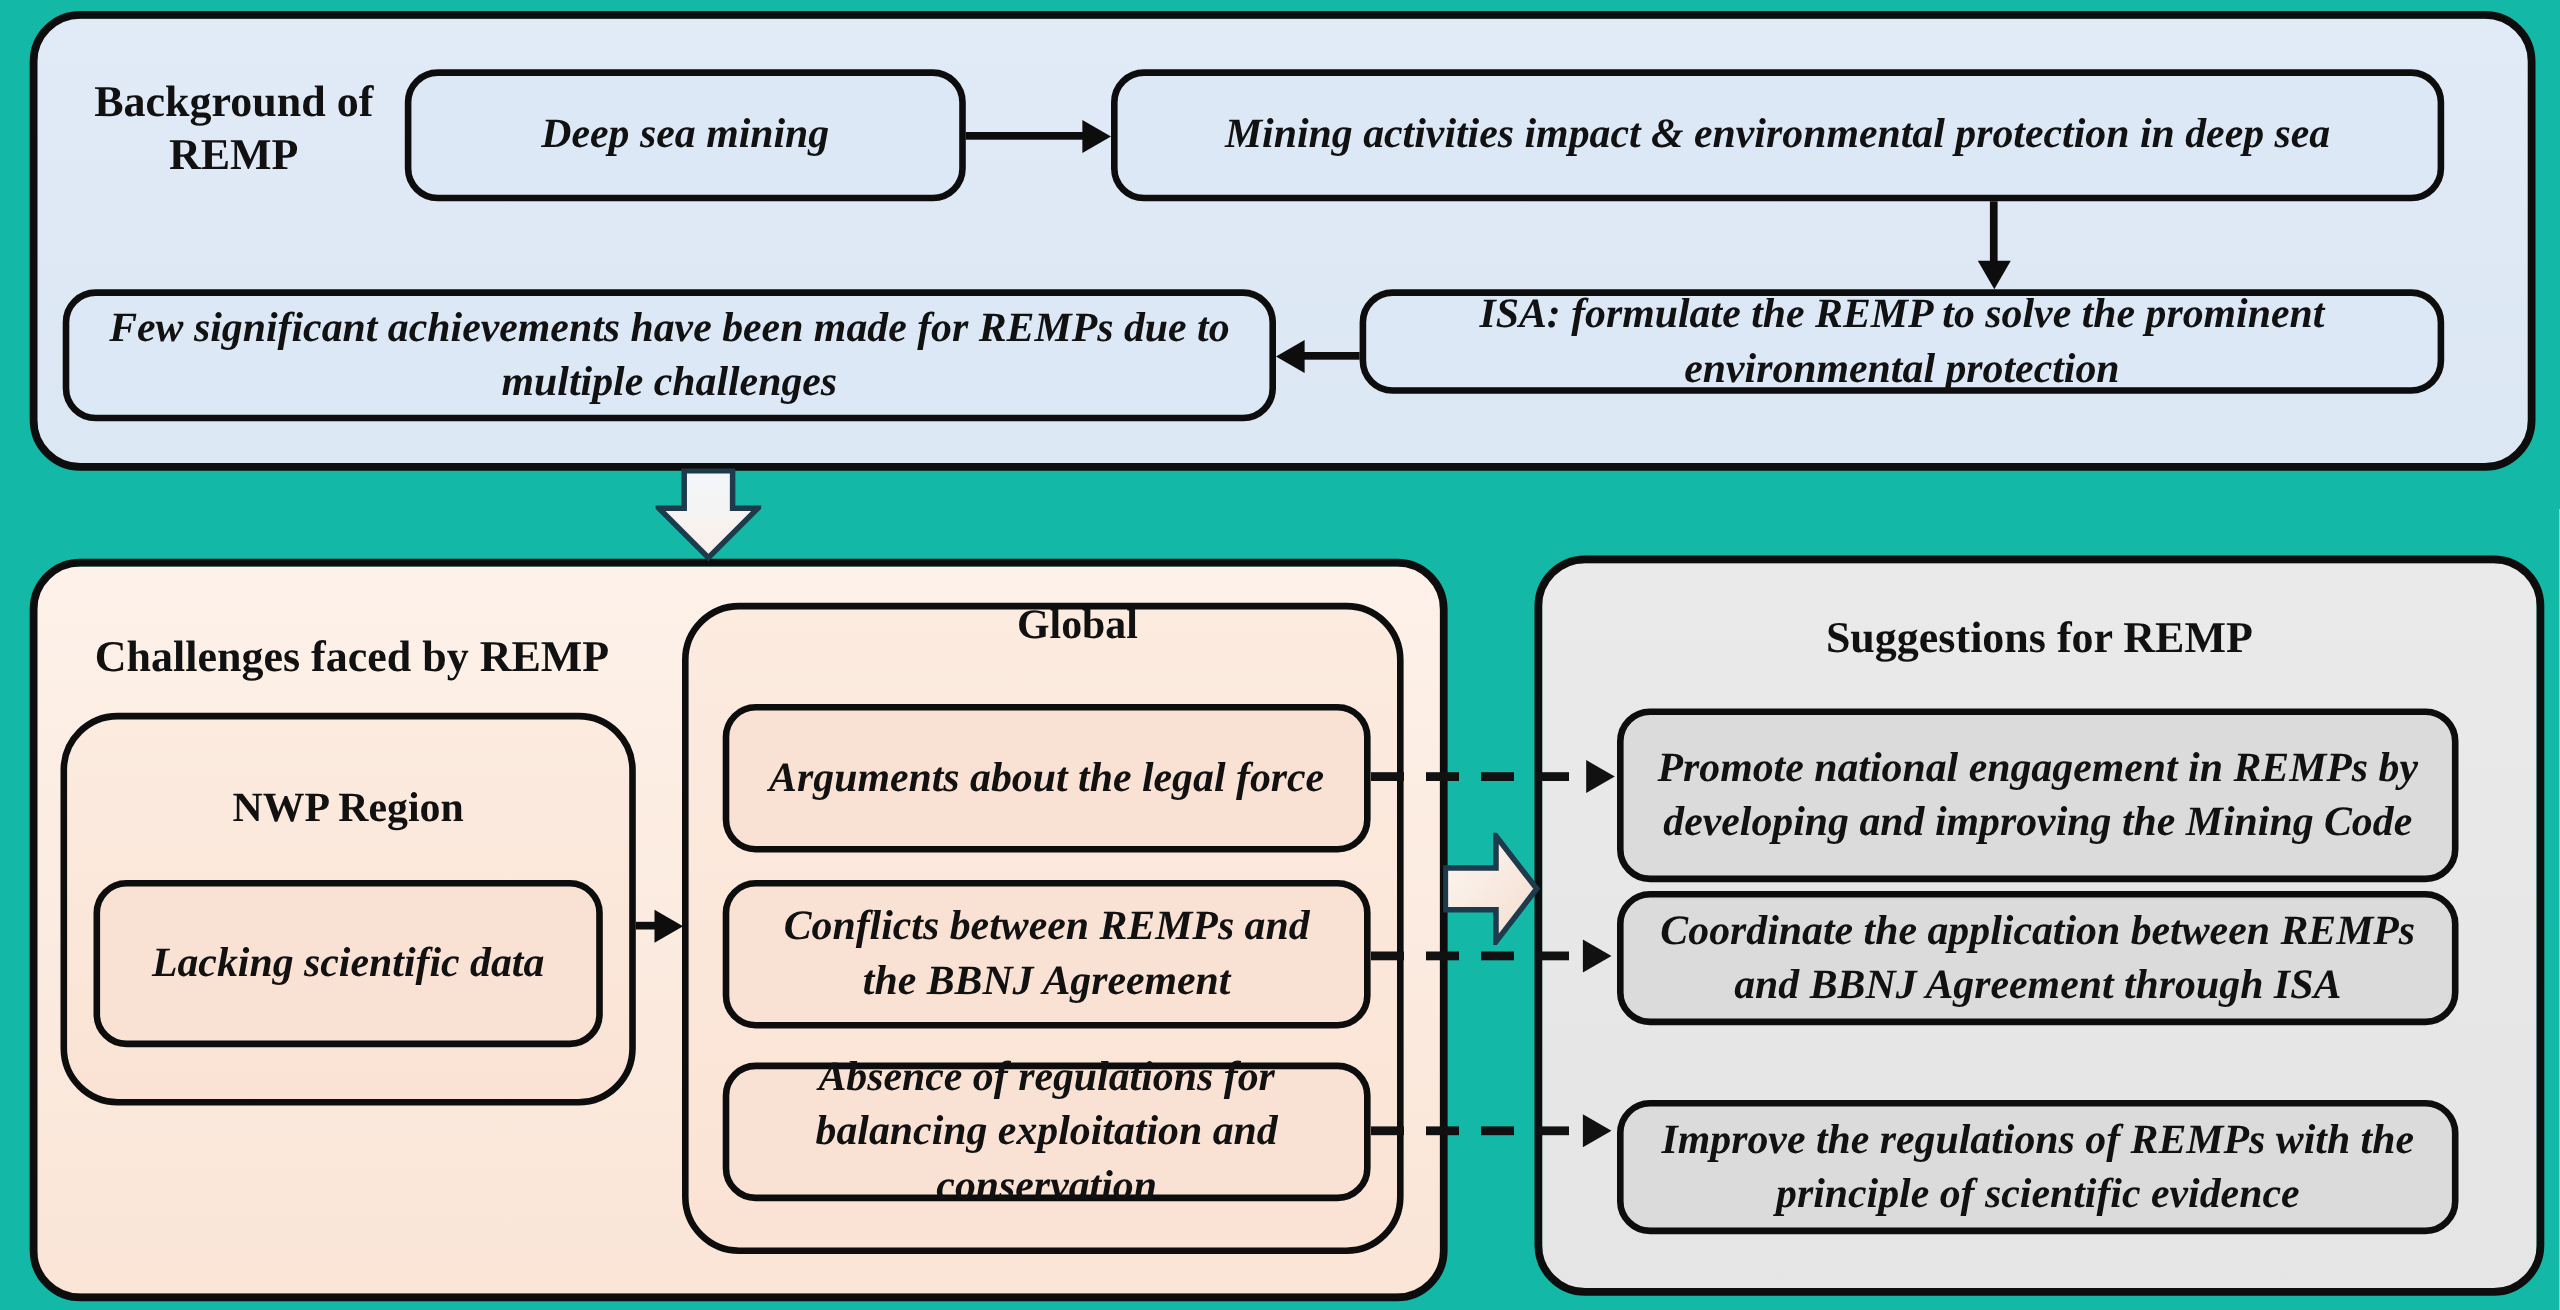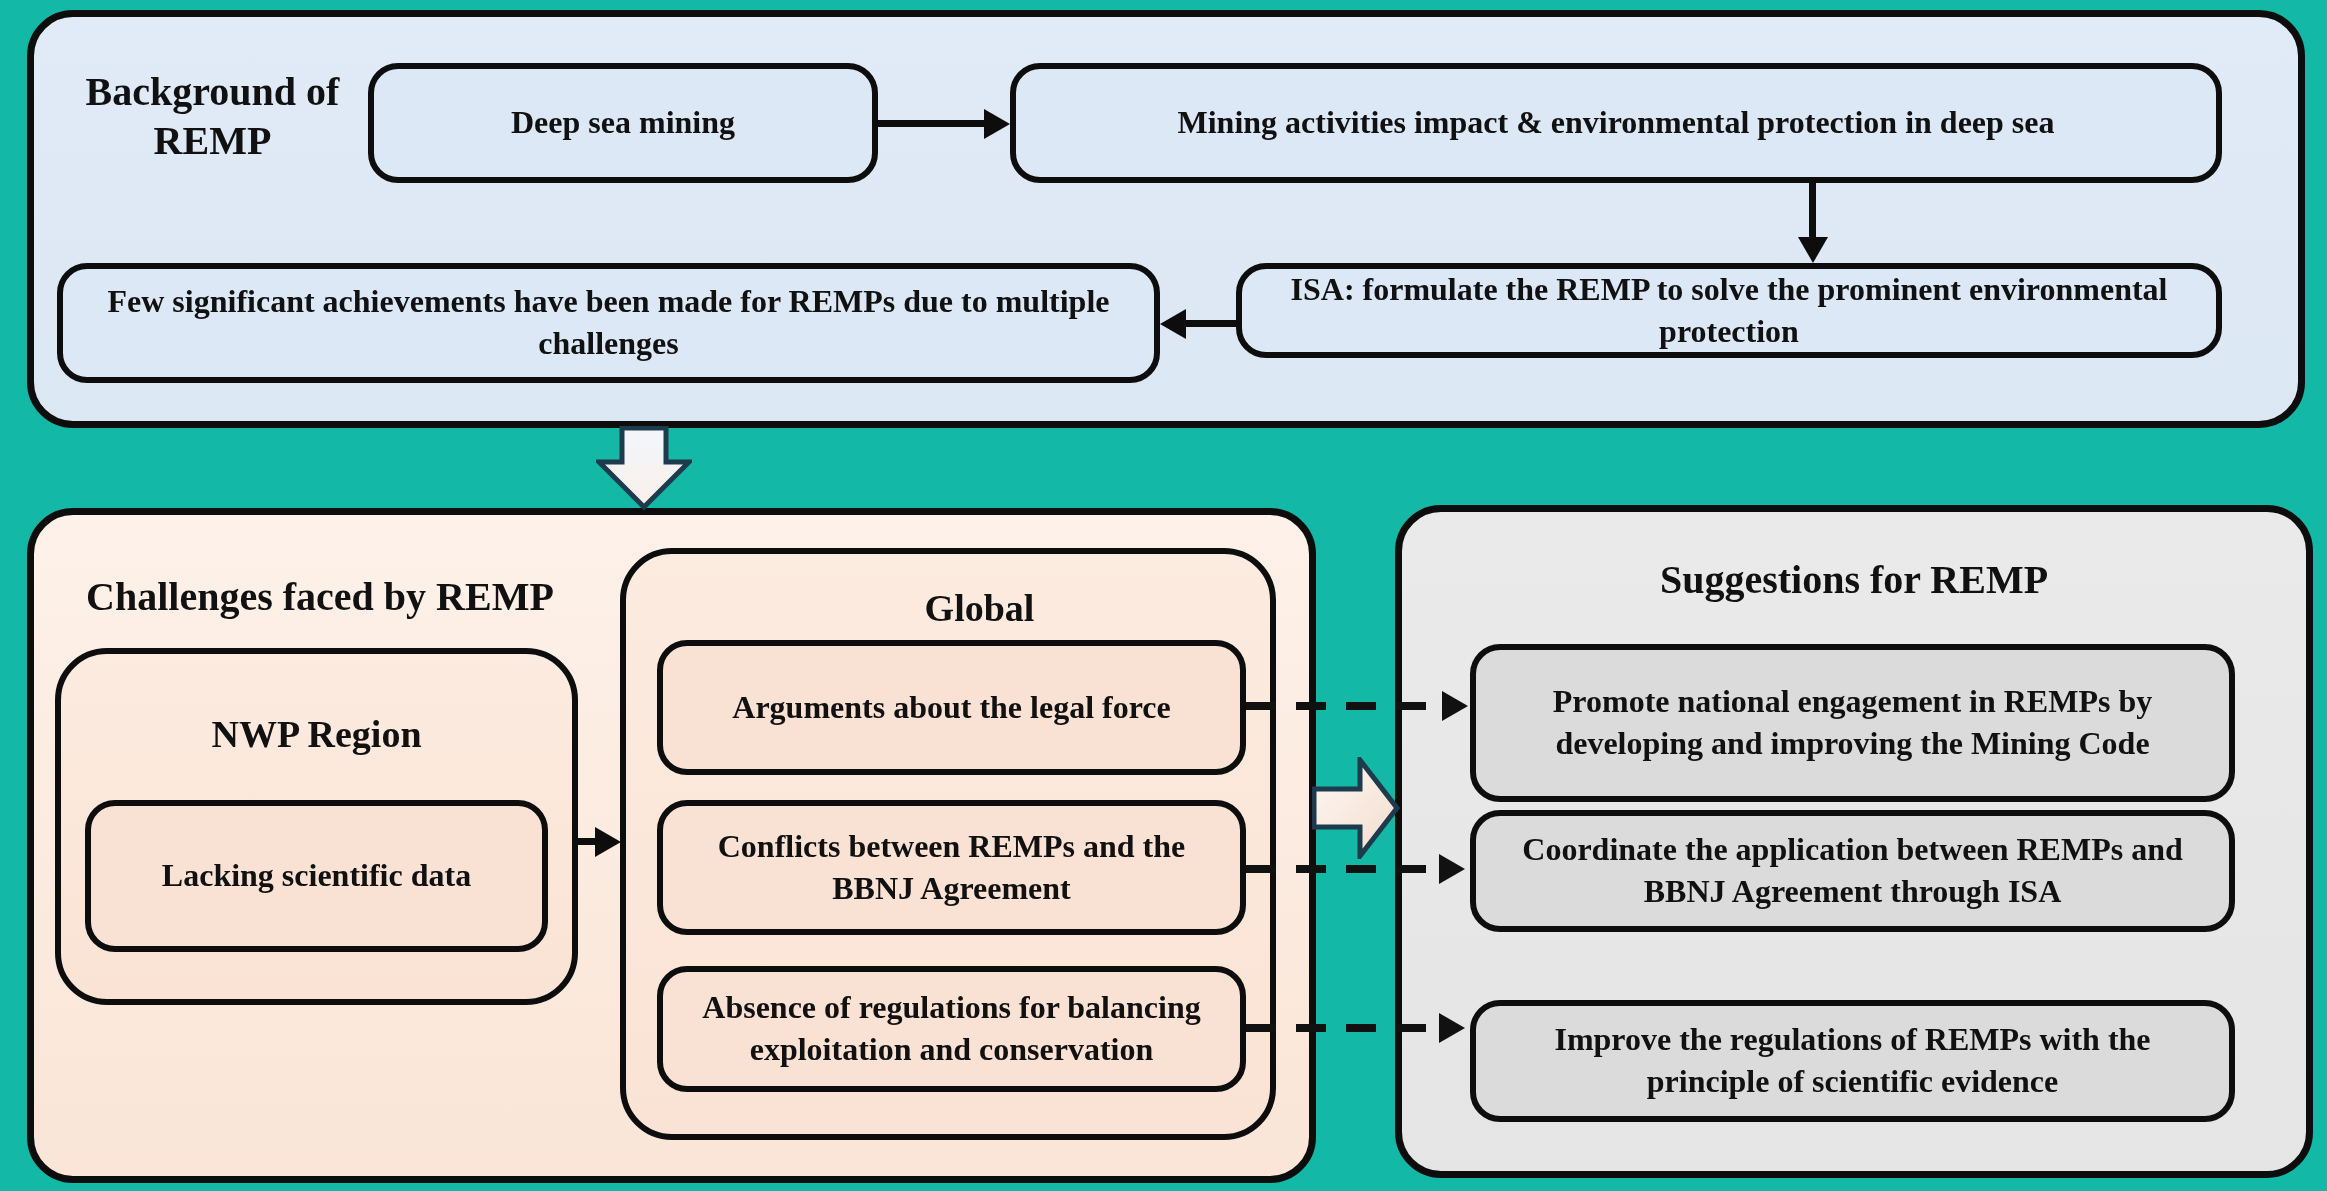--- a/index.html
+++ b/index.html
@@ -11,21 +11,21 @@
   .sec-blue{background:linear-gradient(180deg,#e1ebf7 0%,#dce7f4 100%);}
   .sec-peach{background:linear-gradient(180deg,#fdf1e9 0%,#fae5d7 100%);}
   .sec-gray{background:linear-gradient(180deg,#eaeaea 0%,#e5e5e5 100%);}
   .box{position:absolute;border:6px solid #0d0d0d;border-radius:30px;box-sizing:border-box;
        display:flex;align-items:center;justify-content:center;text-align:center;
        padding:4px 26px;line-height:1.3;}
   .box-blue{background:#dce8f5;}
   .box-peach-mid{background:linear-gradient(180deg,#fcebe0 0%,#fae3d4 100%);border-radius:52px;}
   .box-peach{background:#f9e1d4;}
   .box-gray{background:#dbdbdb;}
-  .leaf-text{font-size:32px;}
+  .leaf-text{font-size:38px;font-style:italic;}
   .sec-title{position:absolute;text-align:center;font-size:40px;line-height:1.22;}
   .sub-title{position:absolute;text-align:center;font-size:38px;}
   
   .arrow-h{position:absolute;height:7px;background:#0d0d0d;}
   .arrow-h.right::after{content:"";position:absolute;right:-25px;top:50%;transform:translateY(-50%);
     border-left:26px solid #0d0d0d;border-top:15px solid transparent;border-bottom:15px solid transparent;}
   .arrow-h.left::before{content:"";position:absolute;left:-25px;top:50%;transform:translateY(-50%);
     border-right:26px solid #0d0d0d;border-top:15px solid transparent;border-bottom:15px solid transparent;}
   .arrow-v{position:absolute;width:7px;background:#0d0d0d;}
   .arrow-v.down::after{content:"";position:absolute;bottom:-25px;left:50%;transform:translateX(-50%);
@@ -82,21 +82,21 @@
 
   <div class="box box-peach-mid" style="left:55px;top:648px;width:523px;height:357px;"></div>
   <div class="sub-title" style="left:55px;top:712px;width:523px;">NWP Region</div>
   <div class="box box-peach leaf-text" style="left:85px;top:800px;width:463px;height:152px;">
     <span>Lacking scientific data</span>
   </div>
 
   <div class="arrow-h right" style="left:578px;top:838px;width:18px;"></div>
 
   <div class="box box-peach-mid" style="left:620px;top:548px;width:656px;height:592px;"></div>
-  <div class="sub-title" style="left:620px;top:586px;width:719px;">Global</div>
+  <div class="sub-title" style="left:620px;top:546px;width:719px;">Global</div>
 
   <div class="box box-peach leaf-text" style="left:657px;top:640px;width:589px;height:135px;">
     <span>Arguments about the legal force</span>
   </div>
   <div class="box box-peach leaf-text" style="left:657px;top:800px;width:589px;height:135px;">
     <span>Conflicts between REMPs and the BBNJ Agreement</span>
   </div>
   <div class="box box-peach leaf-text" style="left:657px;top:966px;width:589px;height:126px;">
     <span>Absence of regulations for balancing exploitation and conservation</span>
   </div>

